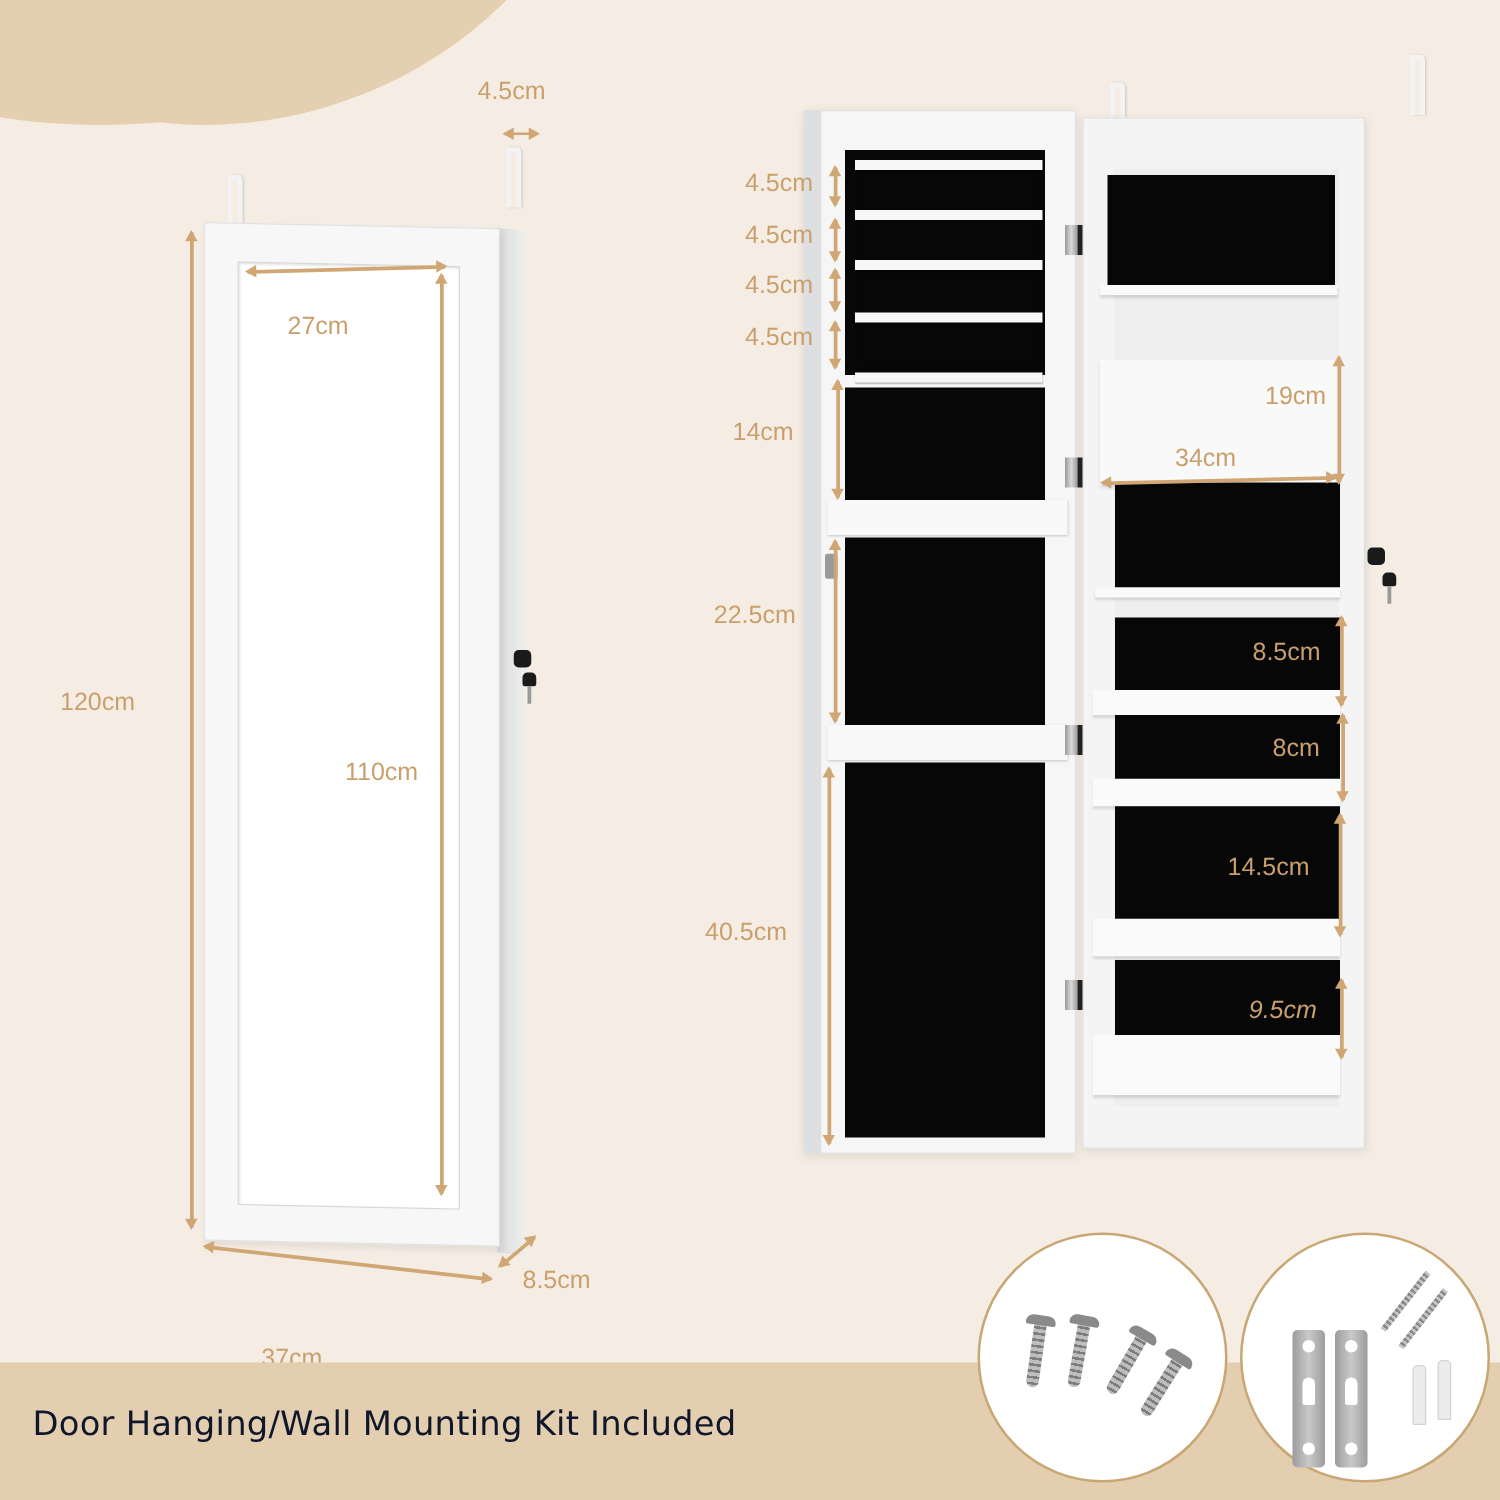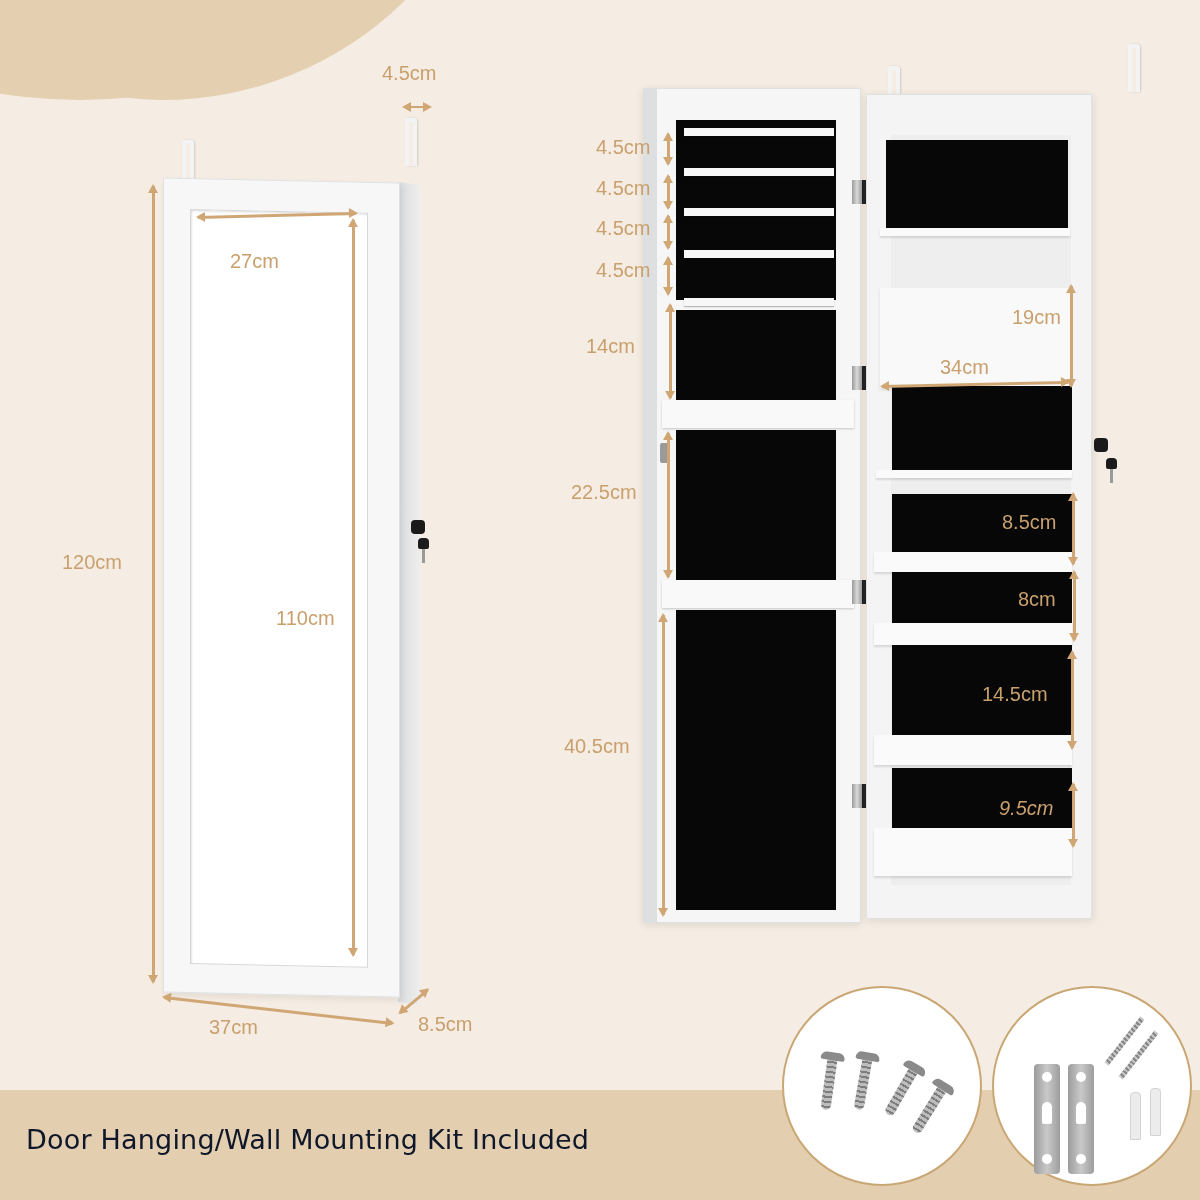--- a/index.html
+++ b/index.html
@@ -69,27 +69,27 @@
   <div class="lock" style="left:411px;top:520px;"></div>
   <div class="key" style="left:418px;top:538px;"></div>
 
   <div class="dim" style="left:382px;top:62px;">4.5cm</div>
   <div class="arrow-h" style="left:404px;top:106px;width:26px;height:2px;"></div>
 
   <div class="arrow-h" style="left:198px;top:214px;width:158px;transform:rotate(-1.5deg);"></div>
   <div class="dim" style="left:230px;top:250px;">27cm</div>
 
   <div class="arrow-v" style="left:152px;top:186px;height:796px;"></div>
-  <div class="dim" style="left:62px;top:551px;">120cm</div>
+  <div class="dim" style="left:48px;top:551px;">120cm</div>
 
   <div class="arrow-v" style="left:352px;top:220px;height:735px;"></div>
   <div class="dim" style="left:276px;top:607px;">110cm</div>
 
   <div class="arrow-h" style="left:164px;top:996px;width:230px;transform:rotate(6.5deg);transform-origin:left center;"></div>
-  <div class="dim" style="left:209px;top:1016px;">37cm</div>
+  <div class="dim" style="left:209px;top:1076px;">37cm</div>
 
   <div class="arrow-h" style="left:396px;top:1000px;width:36px;transform:rotate(-40deg);"></div>
   <div class="dim" style="left:418px;top:1013px;">8.5cm</div>
 </div>
 
 <div>
 
   <div class="door"></div>
   <div class="door-edge"></div>
 

